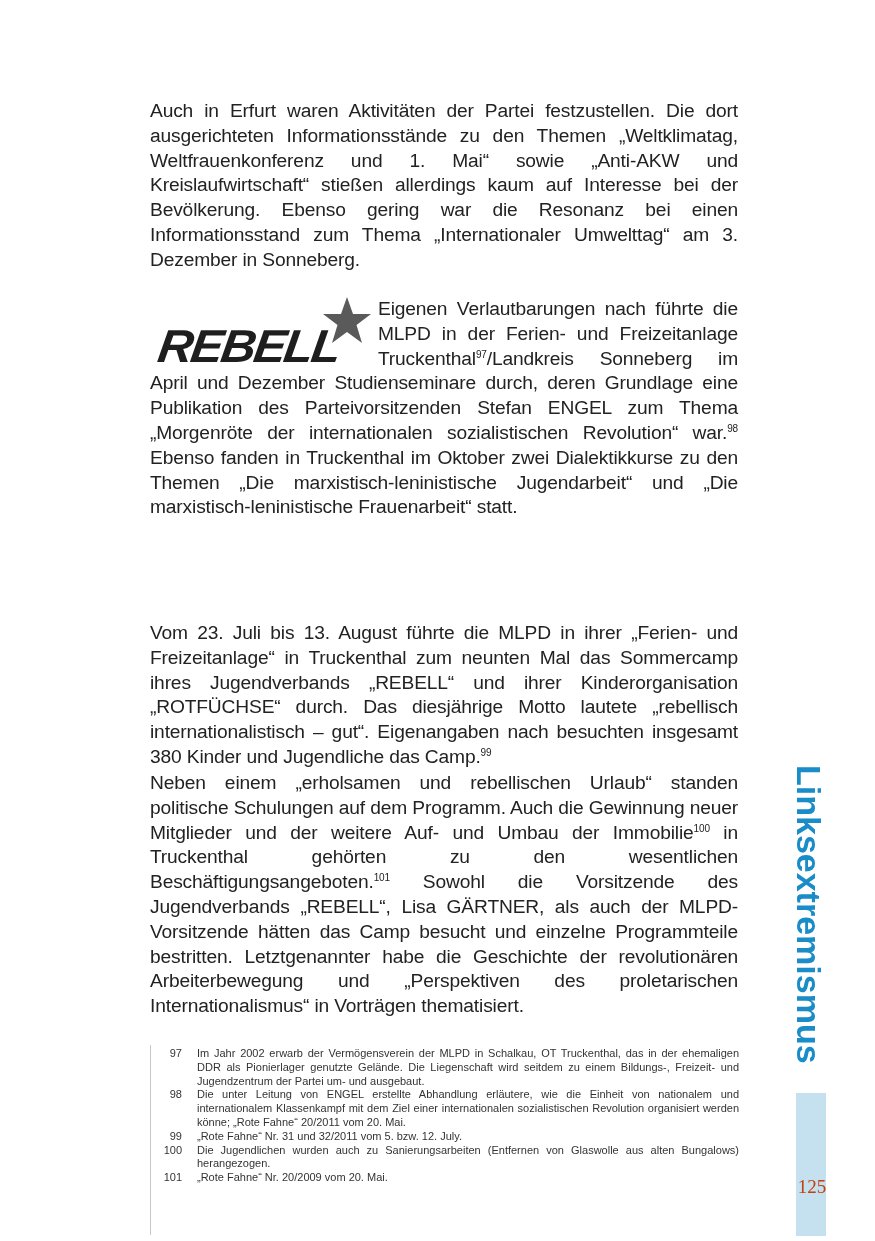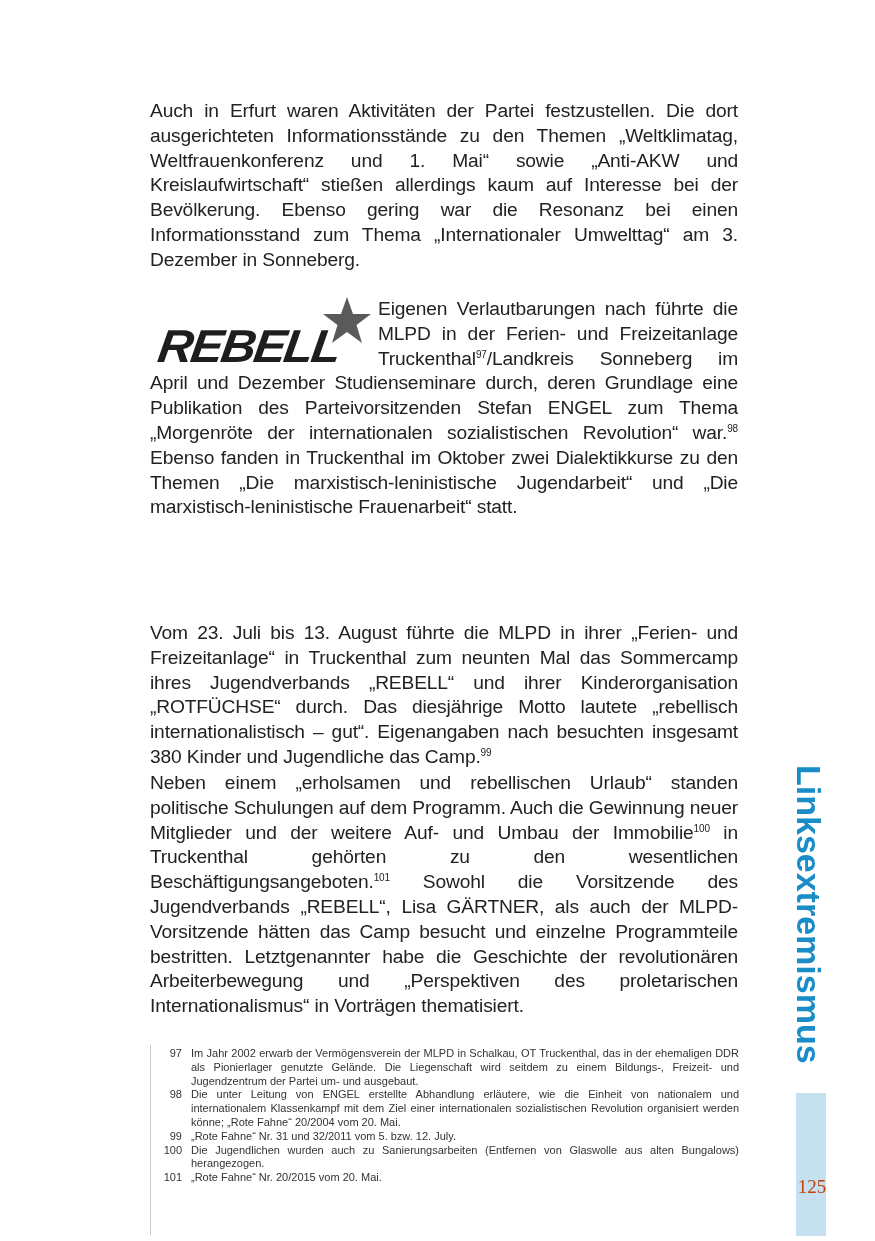--- a/index.html
+++ b/index.html
@@ -26,21 +26,21 @@
     font-family: "Liberation Sans", sans-serif; font-weight: bold; font-style: italic;
     font-size: 46px; line-height: 46px; letter-spacing: -2px; color: #1e1e1e;
     transform: scaleX(1.05) skewX(-8deg); transform-origin: left top;
   }
   .logo-star { position: absolute; left: 172px; top: 0px; width: 50px; height: 48px; }
 
   .fn-rule { position: absolute; left: 146px; top: 1045px; width: 1px; height: 190px; background: #c8c8c8; }
   .footnotes { position: absolute; left: 150px; top: 1047px; width: 585px; font-size: 11px; line-height: 13.8px; color: #333; }
   .fn { display: flex; }
   .fn-num { width: 28px; text-align: right; flex: none; margin-right: 9px; }
-  .fn-text { flex: 1; text-align: justify; }
+  .fn-text { flex: 1; text-align: justify; margin-left: 6px; }
 
   .side-title {
     position: absolute; left: 785px; top: 765px; width: 40px; height: 290px;
     writing-mode: vertical-rl; font-family: "Liberation Sans", sans-serif; font-weight: bold;
     font-size: 34px; color: #1a8cc8; letter-spacing: 0px; line-height: 40px; text-align: left;
   }
   .tab-bar { position: absolute; left: 792px; top: 1093px; width: 30px; height: 143px; background: #c5e0ee; }
   .page-number { position: absolute; left: 780px; top: 1176px; width: 56px; text-align: center; font-family: "Liberation Serif", serif; font-size: 19px; color: #c2410c; }
 </style>
 </head>
@@ -67,32 +67,32 @@
 
   <div class="fn-rule"></div>
 
   <div class="footnotes">
     <div class="fn">
       <span class="fn-num">97</span>
       <span class="fn-text">Im Jahr 2002 erwarb der Vermögensverein der MLPD in Schalkau, OT Truckenthal, das in der ehemaligen DDR als Pionierlager genutzte Gelände. Die Liegenschaft wird seitdem zu einem Bildungs-, Freizeit- und Jugendzentrum der Partei um- und ausgebaut.</span>
     </div>
     <div class="fn">
       <span class="fn-num">98</span>
-      <span class="fn-text">Die unter Leitung von ENGEL erstellte Abhandlung erläutere, wie die Einheit von nationalem und internationalem Klassenkampf mit dem Ziel einer internationalen sozialistischen Revolution organisiert werden könne; „Rote Fahne“ 20/2004 vom 20. Mai.</span>
+      <span class="fn-text">Die unter Leitung von ENGEL erstellte Abhandlung erläutere, wie die Einheit von nationalem und internationalem Klassenkampf mit dem Ziel einer internationalen sozialistischen Revolution organisiert werden könne; „Rote Fahne“ 20/2011 vom 20. Mai.</span>
     </div>
     <div class="fn">
       <span class="fn-num">99</span>
       <span class="fn-text">„Rote Fahne“ Nr. 31 und 32/2011 vom 5. bzw. 12. July.</span>
     </div>
     <div class="fn">
       <span class="fn-num">100</span>
       <span class="fn-text">Die Jugendlichen wurden auch zu Sanierungsarbeiten (Entfernen von Glaswolle aus alten Bungalows) herangezogen.</span>
     </div>
     <div class="fn">
       <span class="fn-num">101</span>
-      <span class="fn-text">„Rote Fahne“ Nr. 20/2015 vom 20. Mai.</span>
+      <span class="fn-text">„Rote Fahne“ Nr. 20/2009 vom 20. Mai.</span>
     </div>
   </div>
 
   <div class="side-title">Linksextremismus</div>
   <div class="tab-bar"></div>
   <div class="page-number">125</div>
 </div>
 
 </body></html>

